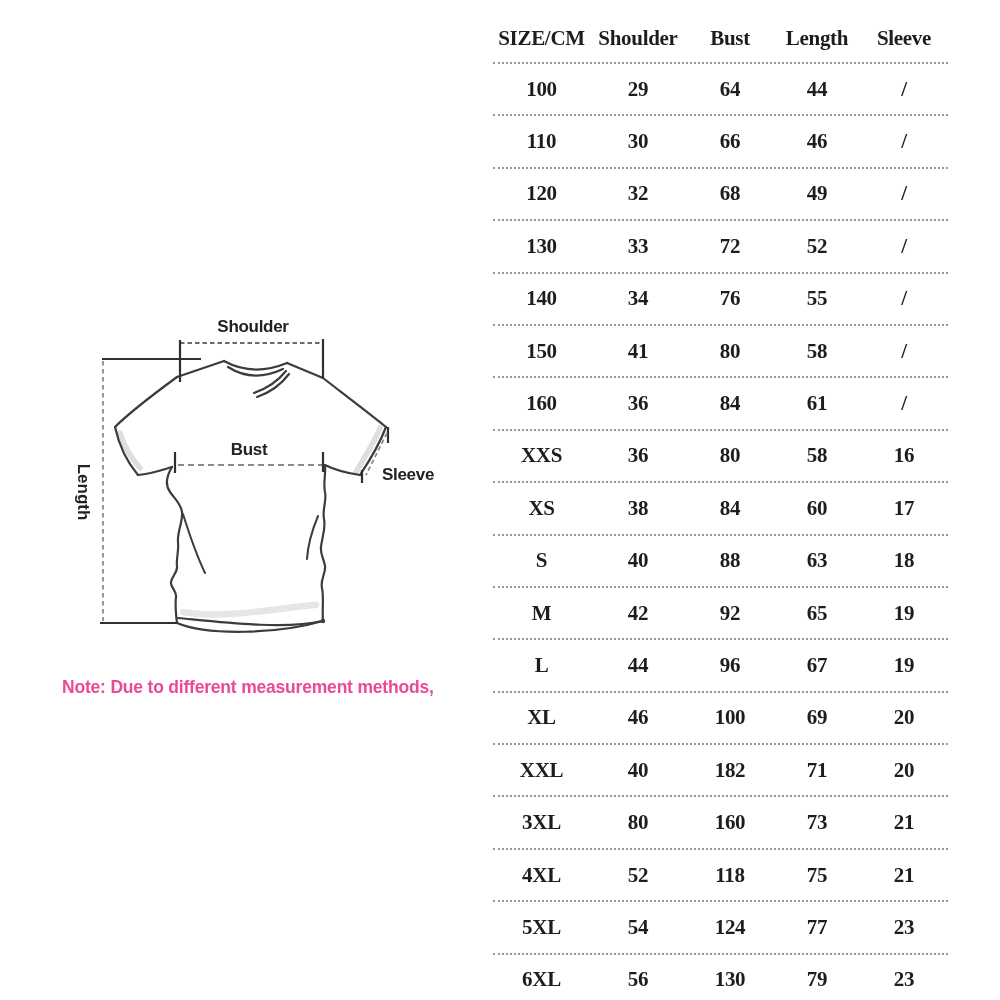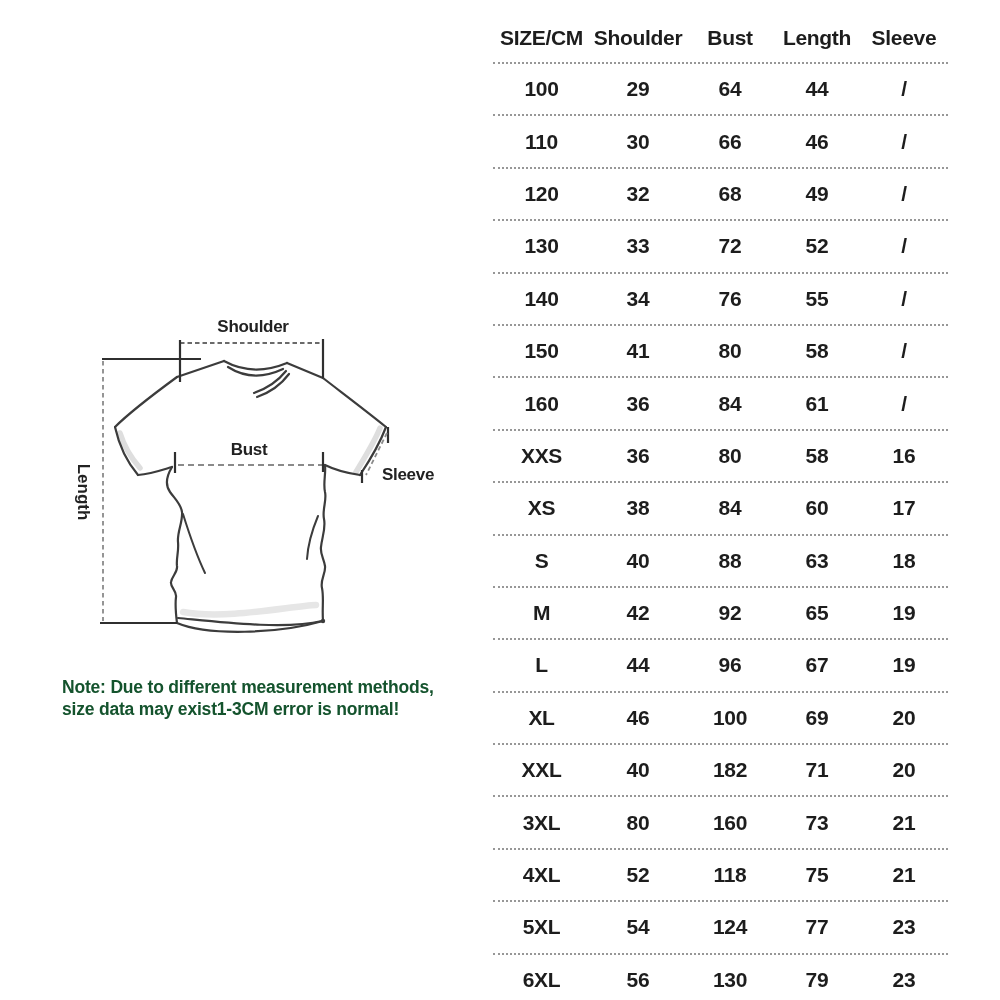--- a/index.html
+++ b/index.html
@@ -12,29 +12,30 @@
   .diagram svg{position:absolute;left:0;top:0;}
   .dlabel{
     position:absolute;transform:translate(-50%,-50%);
     font-size:17px;font-weight:700;letter-spacing:-0.3px;color:#222;white-space:nowrap;
   }
   .dlabel.vertical{
     writing-mode:vertical-rl;transform:translate(-50%,-50%);letter-spacing:0;
   }
   .note{
     position:absolute;left:62px;top:676px;
-    font-size:17.5px;font-weight:700;letter-spacing:-0.2px;line-height:22px;color:#14532d;
+    font-size:17.5px;font-weight:700;letter-spacing:-0.2px;line-height:22px;color:#ec4899;
     white-space:nowrap;
   }
   
   .sizetable{position:absolute;left:493px;top:10px;width:455px;}
   .t-row{
     display:grid;grid-template-columns:97px 96px 88px 86px 88px;
     align-items:center;height:50.4px;
     border-bottom:2px dotted #979797;
+    font-family:Liberation Serif, serif;
   }
   .t-row.head{height:52px;padding-top:0;}
   .t-row.head .cell{padding-top:4px;}
   .cell{
     text-align:center;font-size:21px;font-weight:700;letter-spacing:-0.3px;color:#1d1d1d;
   }
 </style>
 </head>
 <body>
 
@@ -103,21 +104,20 @@
     </svg>
 
     <div class="dlabel" style="left:203px;top:27px">Shoulder</div>
     <div class="dlabel" style="left:199px;top:150px">Bust</div>
     <div class="dlabel vertical" style="left:33px;top:192px">Length</div>
     <div class="dlabel" style="left:358px;top:175px">Sleeve</div>
   </div>
 
   <div class="note">
     <div>Note: Due to different measurement methods,</div>
-    <div>size data may exist1-3CM error is normal!</div>
   </div>
 
   <div class="sizetable">
     <div class="t-row head">
       <span class="cell">SIZE/CM</span>
       <span class="cell">Shoulder</span>
       <span class="cell">Bust</span>
       <span class="cell">Length</span>
       <span class="cell">Sleeve</span>
     </div>

